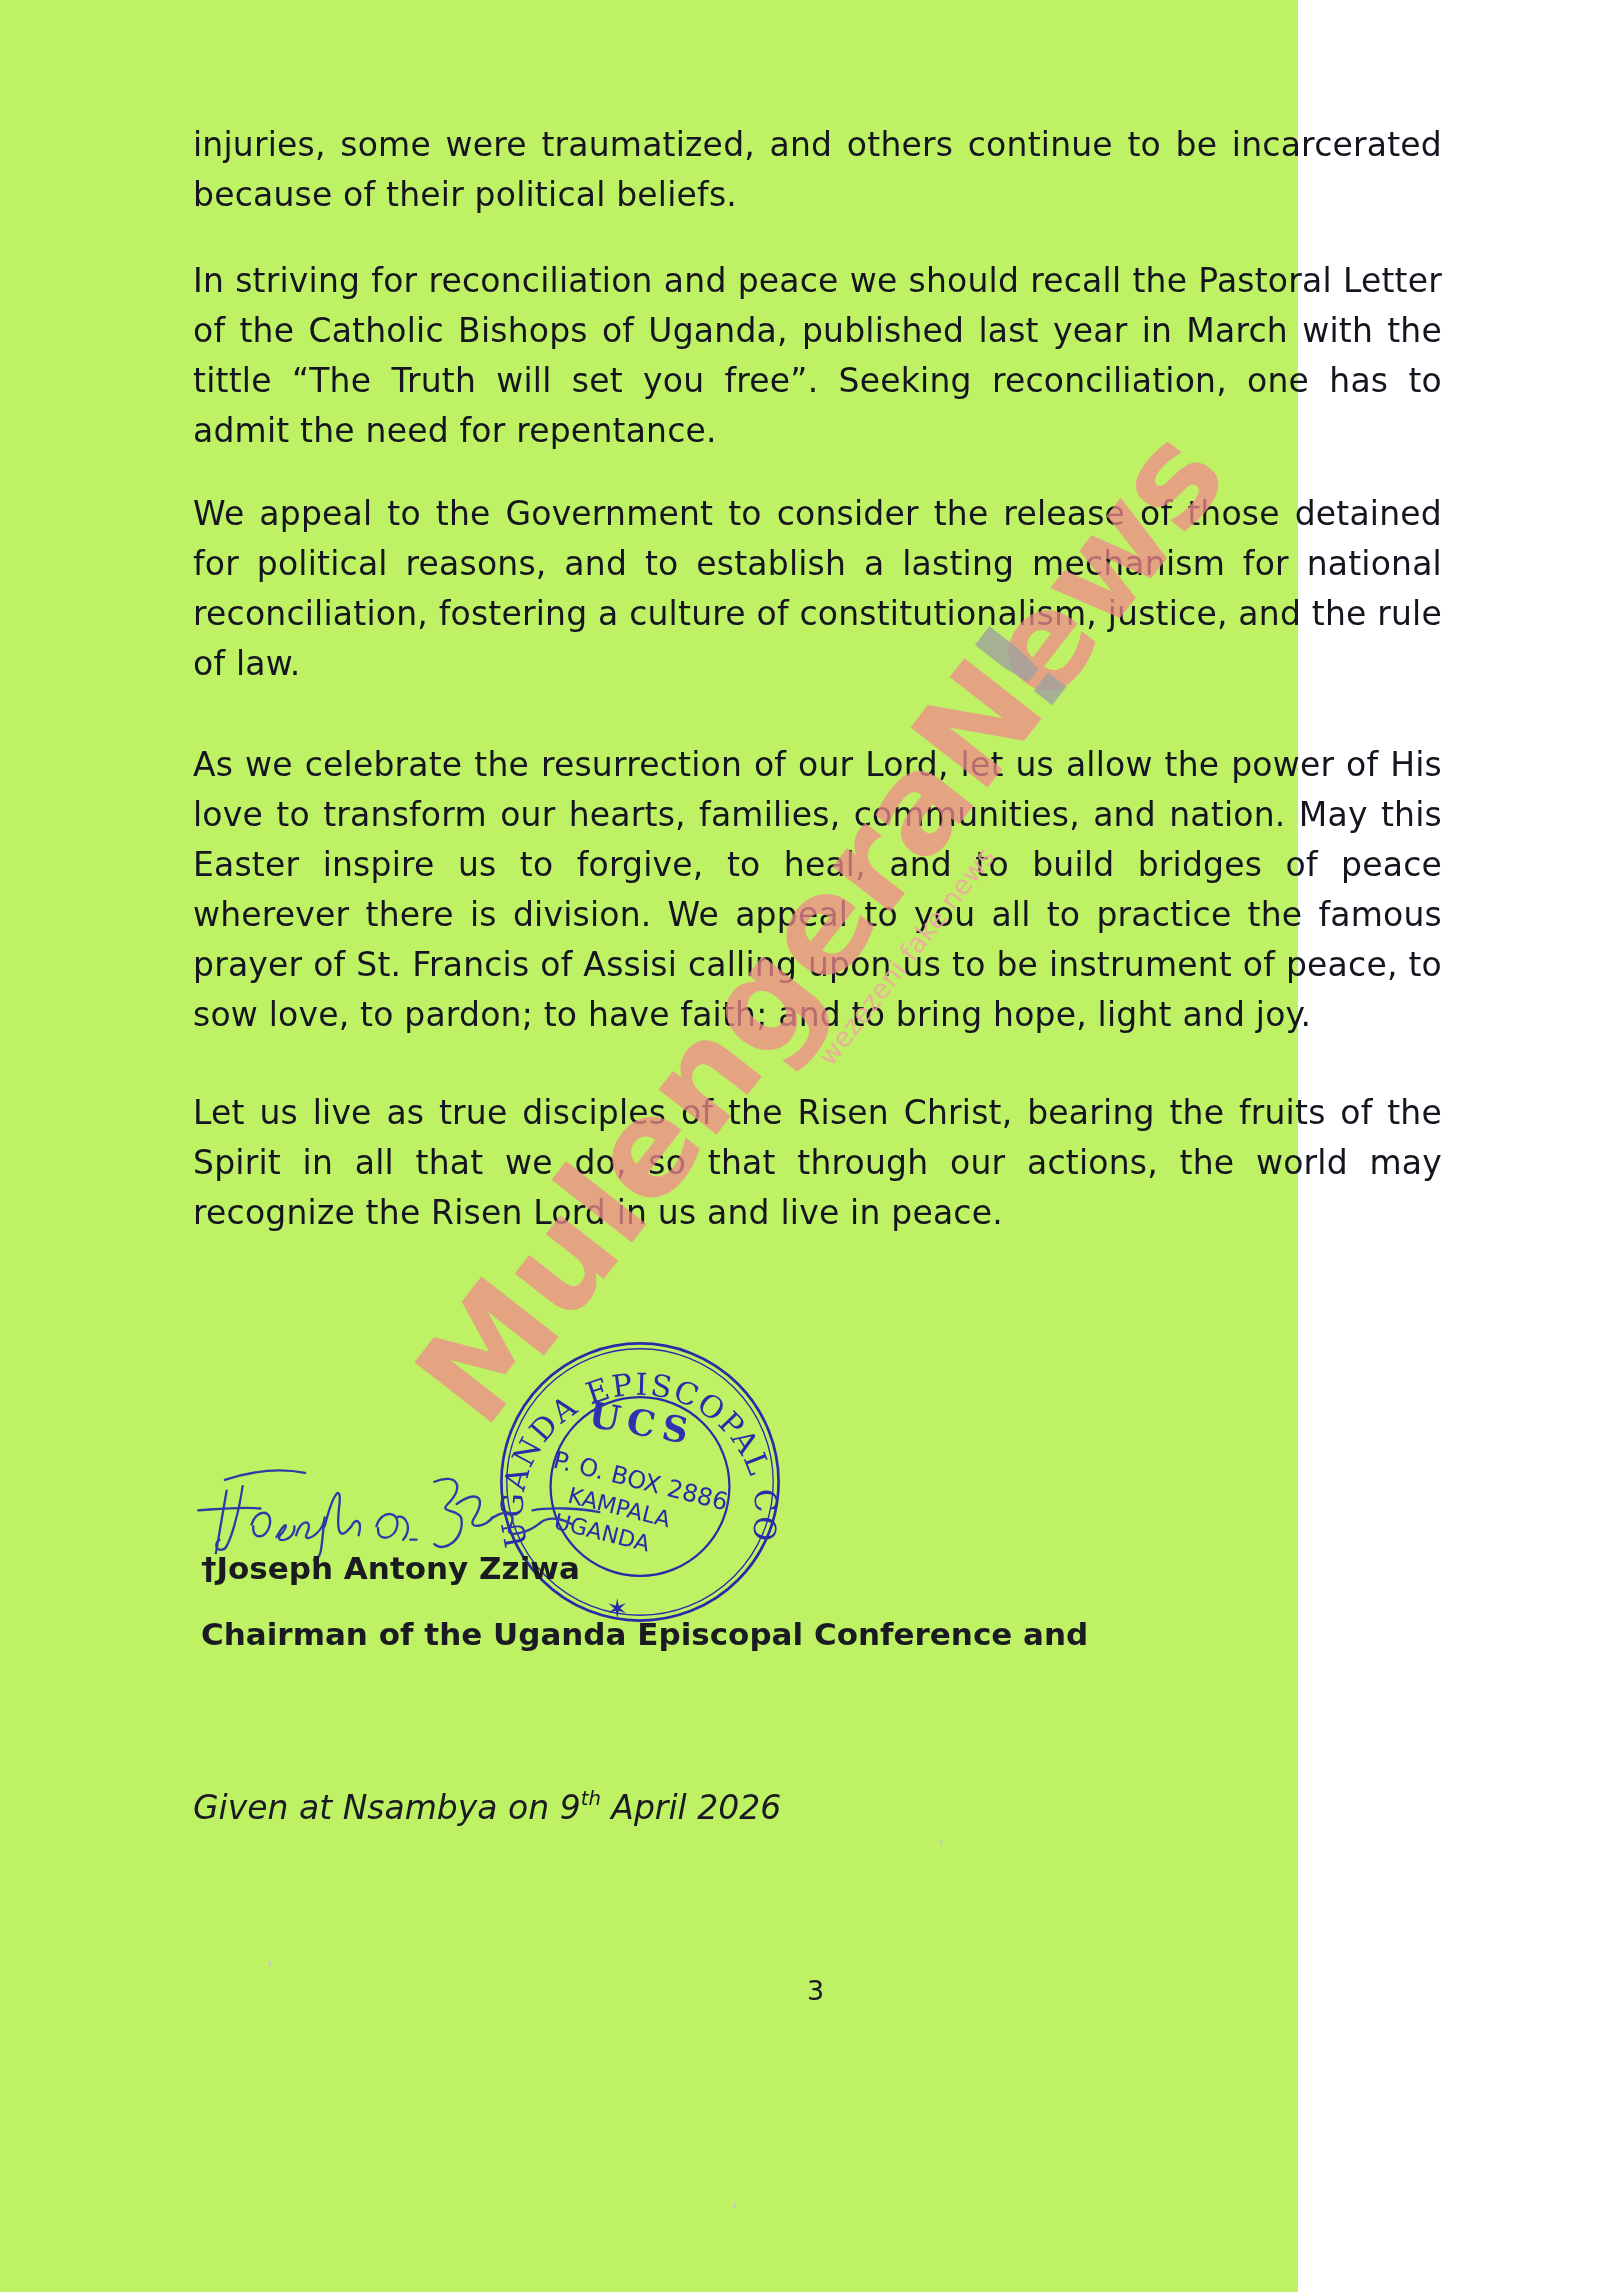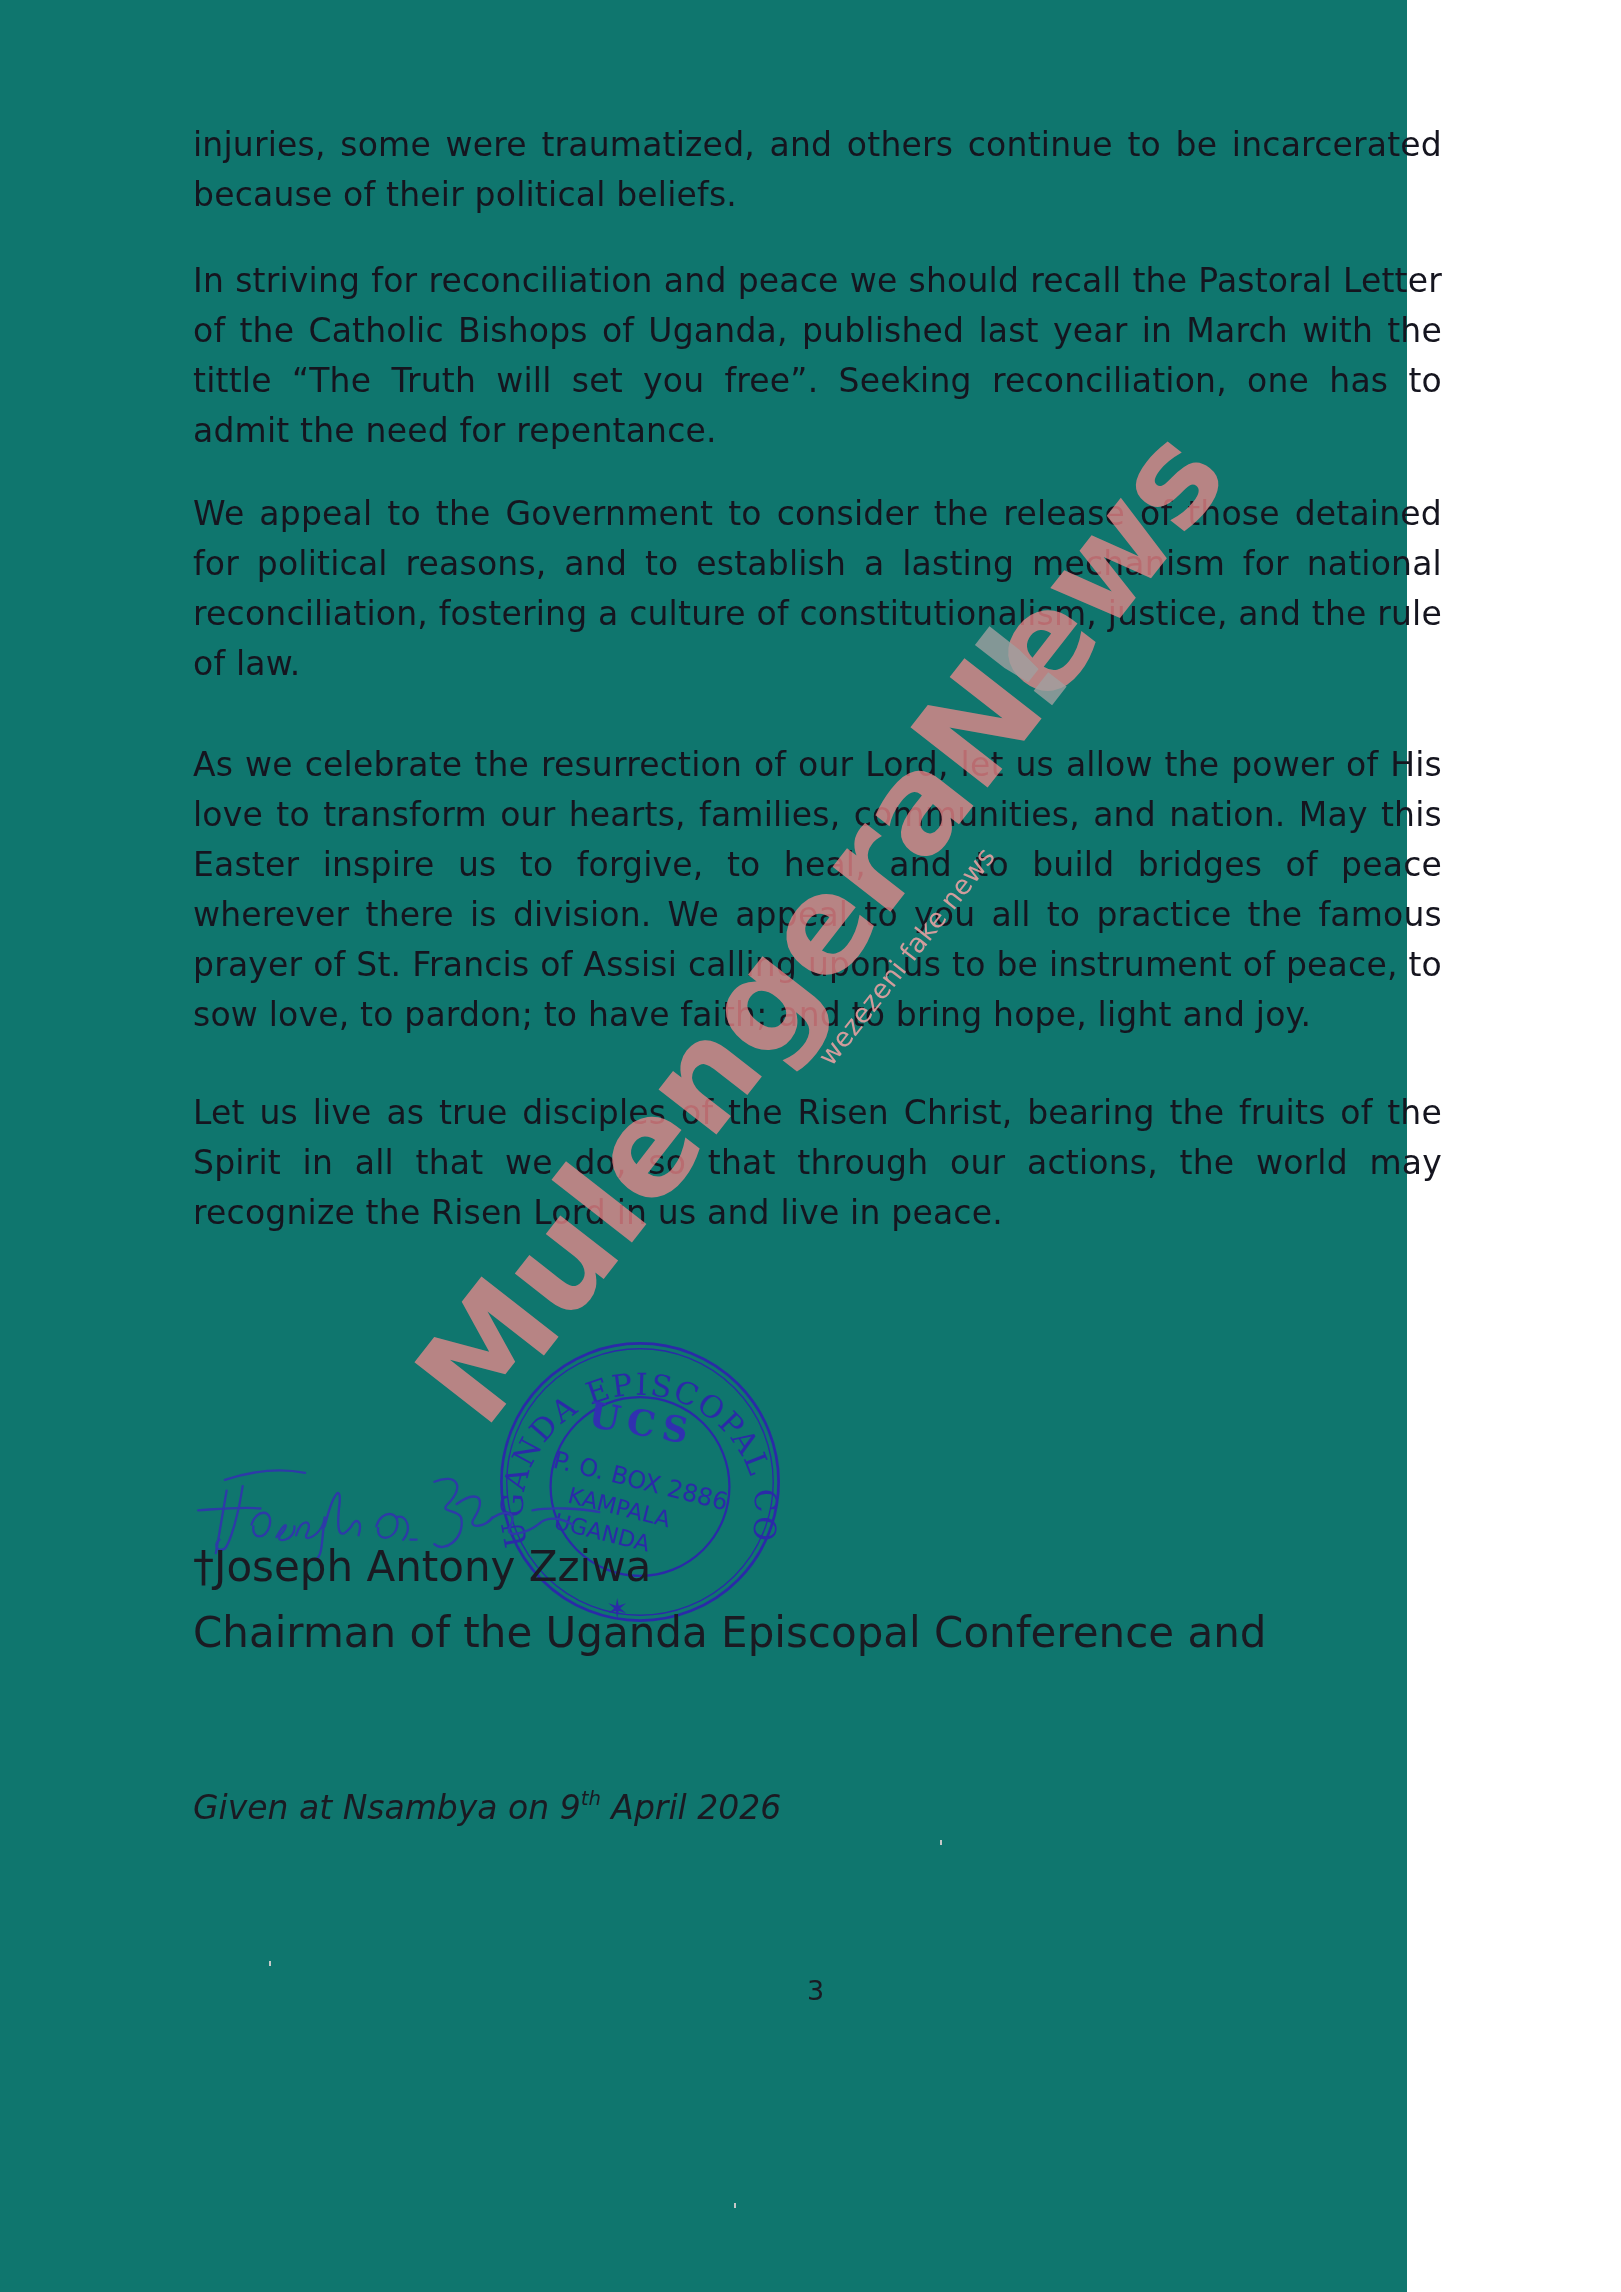--- a/index.html
+++ b/index.html
@@ -1,37 +1,37 @@
 <!DOCTYPE html>
 <html style="font-size:14.3px"><head>
 <meta charset="utf-8">
 <style>
   html, body { margin: 0; padding: 0; background: #ffffff; }
   body { width: 1621px; height: 2293px; position: relative; overflow: hidden; }
   .page {
-    position: absolute; left: 0; top: 0; width: 1407px; height: 2293px;
-    background: #0f766e;
+    position: absolute; left: 0; top: 0; width: 1298px; height: 2293px;
+    background: #bef264;
   }
   .body-text {
     position: absolute; left: 193px; width: 1249px;
     font-family: "DejaVu Sans", sans-serif;
     font-size: 33px; line-height: 50px; color: #15151f;
     text-align: justify; margin: 0; letter-spacing: 0.2px;
   }
   #p1 { top: 120px; }
   #p2 { top: 256px; }
   #p3 { top: 489px; }
   #p4 { top: 740px; }
   #p5 { top: 1088px; }
   #p6 { top: 1290px; text-align: left; }
 
   .sig-name, .sig-title {
     position: absolute; left: 193px;
-    font-family: "DejaVu Sans", sans-serif; font-weight: normal;
-    font-size: 42px; color: #1a1a22; white-space: nowrap; margin: 0;
+    font-family: "DejaVu Sans", sans-serif; font-weight: bold;
+    font-size: 31px; color: #1a1a22; white-space: nowrap; margin: 8px;
   }
   .sig-name { top: 1542px; }
   #sig-title-1 { top: 1608px; text-align: center; }
   #sig-title-2 { top: 1675px; }
 
   .given {
     position: absolute; left: 193px; top: 1788px;
     font-family: "DejaVu Sans", sans-serif; font-style: italic;
     font-size: 33px; color: #1a1a22; white-space: nowrap; margin: 0;
   }

